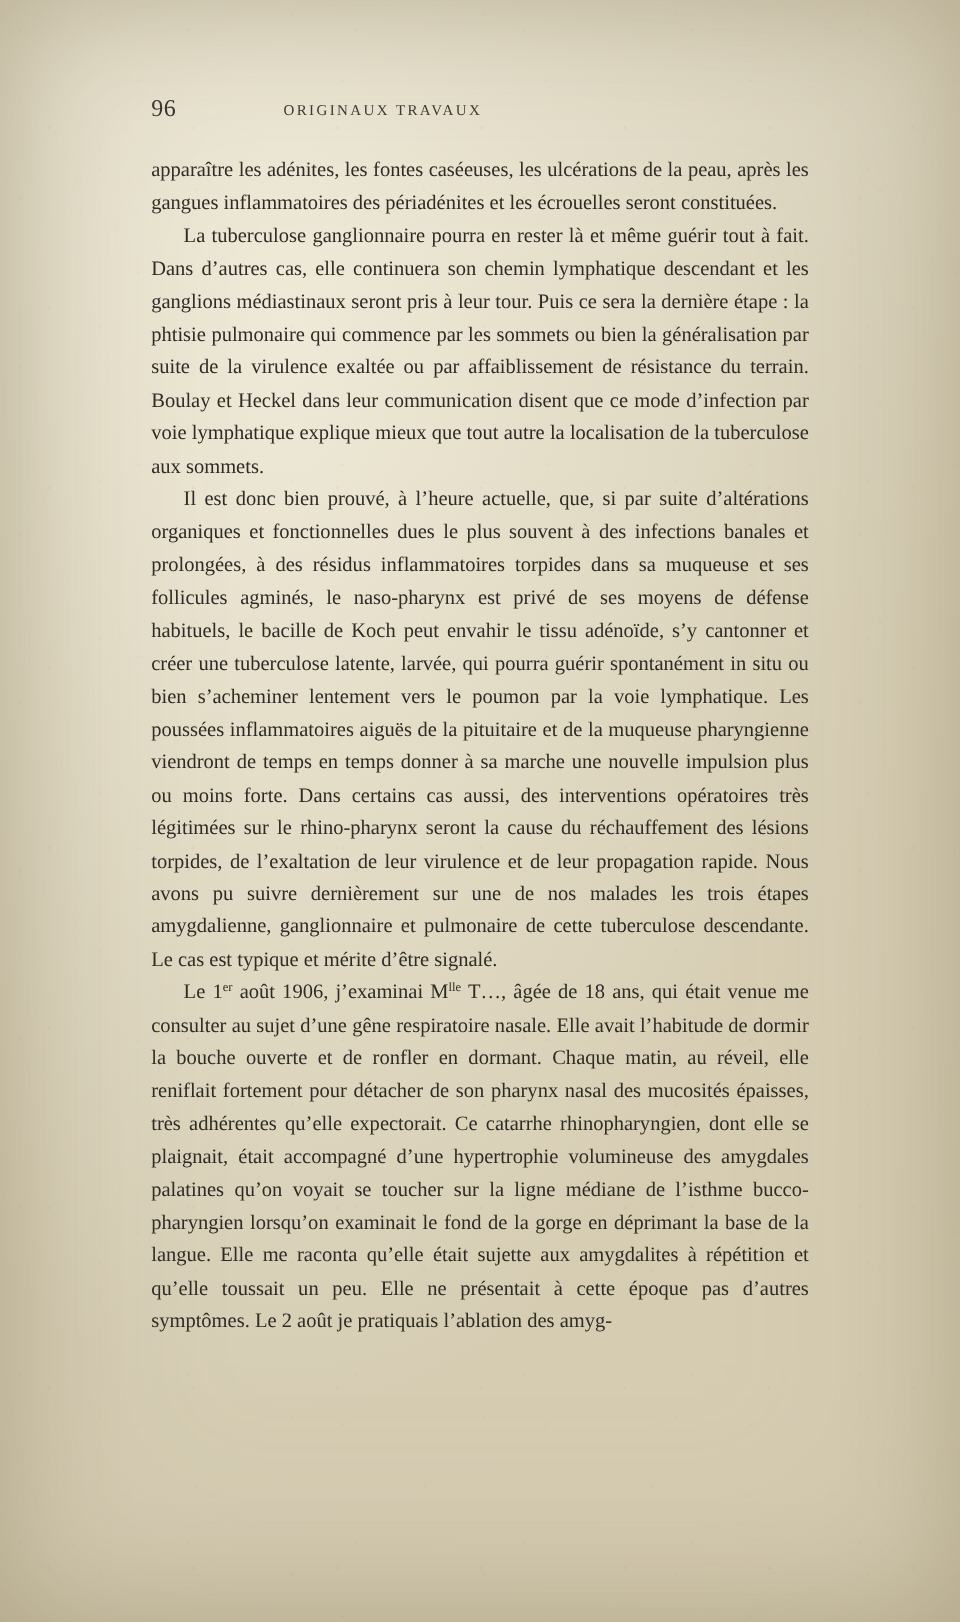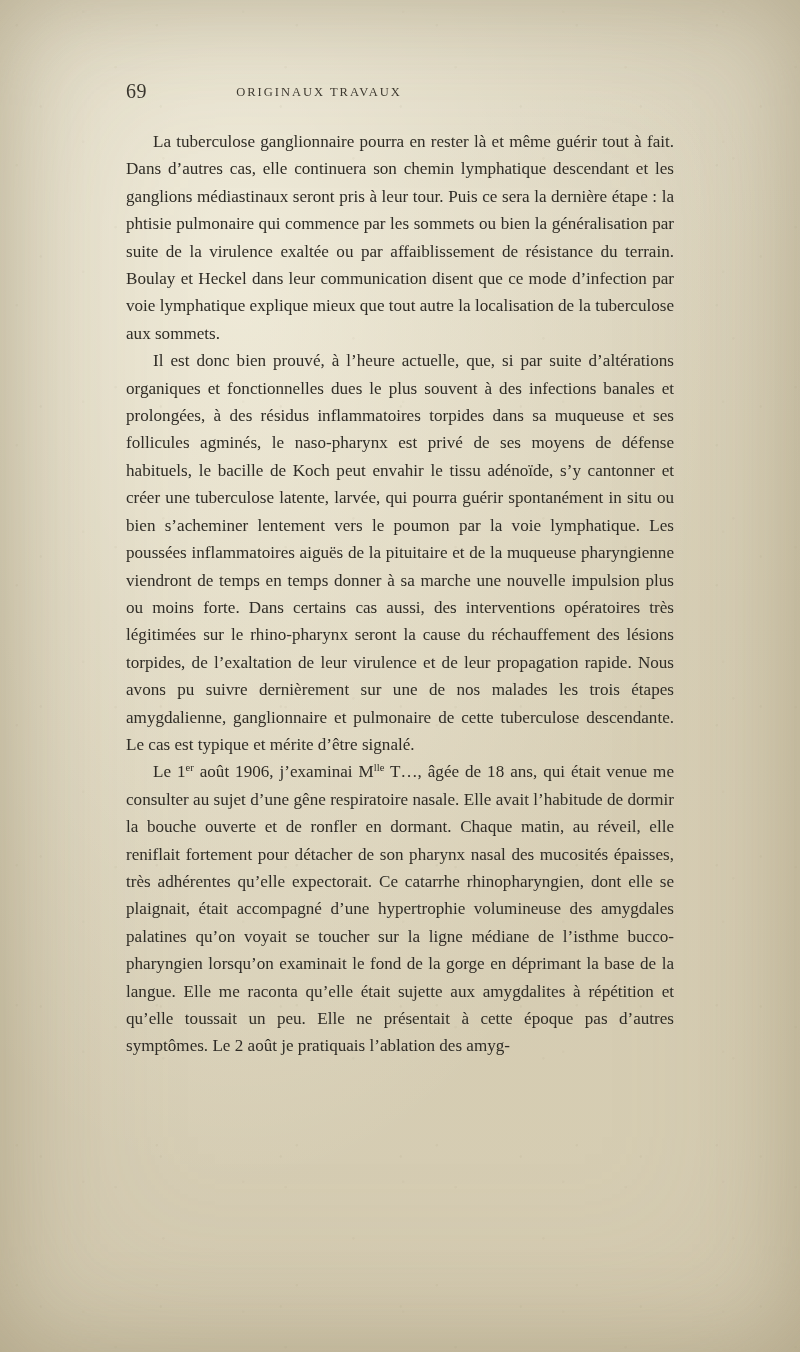--- a/index.html
+++ b/index.html
@@ -93,24 +93,25 @@
   }
 </style>
 </head>
 <body>
 
 <div class="page">
 
   <div class="grain"></div>
 
   <div class="header">
-    <div class="folio">69</div>
+    <div class="folio">96</div>
     <div class="running-head">ORIGINAUX TRAVAUX</div>
   </div>
 
   <div class="body-text">
+    <p class="noindent">apparaître les adénites, les fontes caséeuses, les ulcérations de la peau, après les gangues inflammatoires des périadénites et les écrouelles seront constituées.</p>
     <p>La tuberculose ganglionnaire pourra en rester là et même guérir tout à fait. Dans d’autres cas, elle continuera son chemin lymphatique descendant et les ganglions médiastinaux seront pris à leur tour. Puis ce sera la dernière étape : la phtisie pulmonaire qui commence par les sommets ou bien la généralisation par suite de la virulence exaltée ou par affaiblissement de résistance du terrain. Boulay et Heckel dans leur communication disent que ce mode d’infection par voie lymphatique explique mieux que tout autre la localisation de la tuberculose aux sommets.</p>
     <p>Il est donc bien prouvé, à l’heure actuelle, que, si par suite d’altérations organiques et fonctionnelles dues le plus souvent à des infections banales et prolongées, à des résidus inflammatoires torpides dans sa muqueuse et ses follicules agminés, le naso-pharynx est privé de ses moyens de défense habituels, le bacille de Koch peut envahir le tissu adénoïde, s’y cantonner et créer une tuberculose latente, larvée, qui pourra guérir spontanément in situ ou bien s’acheminer lentement vers le poumon par la voie lymphatique. Les poussées inflammatoires aiguës de la pituitaire et de la muqueuse pharyngienne viendront de temps en temps donner à sa marche une nouvelle impulsion plus ou moins forte. Dans certains cas aussi, des interventions opératoires très légitimées sur le rhino-pharynx seront la cause du réchauffement des lésions torpides, de l’exaltation de leur virulence et de leur propagation rapide. Nous avons pu suivre dernièrement sur une de nos malades les trois étapes amygdalienne, ganglionnaire et pulmonaire de cette tuberculose descendante. Le cas est typique et mérite d’être signalé.</p>
     <p>Le 1<sup>er</sup> août 1906, j’examinai M<sup>lle</sup> T…, âgée de 18 ans, qui était venue me consulter au sujet d’une gêne respiratoire nasale. Elle avait l’habitude de dormir la bouche ouverte et de ronfler en dormant. Chaque matin, au réveil, elle reniflait fortement pour détacher de son pharynx nasal des mucosités épaisses, très adhérentes qu’elle expectorait. Ce catarrhe rhinopharyngien, dont elle se plaignait, était accompagné d’une hypertrophie volumineuse des amygdales palatines qu’on voyait se toucher sur la ligne médiane de l’isthme bucco-pharyngien lorsqu’on examinait le fond de la gorge en déprimant la base de la langue. Elle me raconta qu’elle était sujette aux amygdalites à répétition et qu’elle toussait un peu. Elle ne présentait à cette époque pas d’autres symptômes. Le 2 août je pratiquais l’ablation des amyg-</p>
   </div>
 
   <div class="vignette"></div>
 </div>
 
 </body></html>

